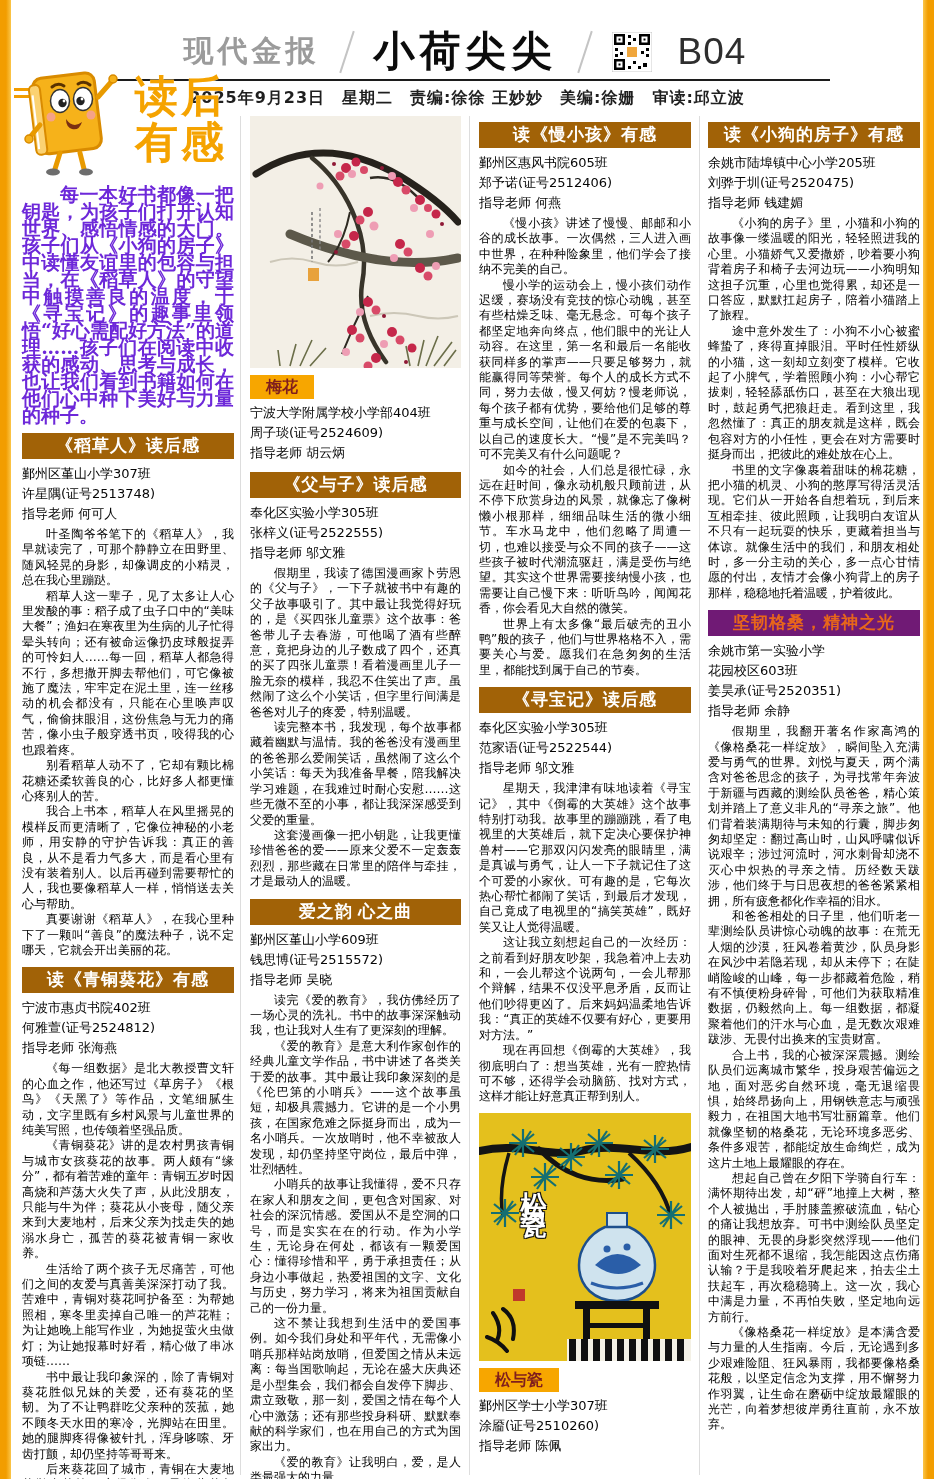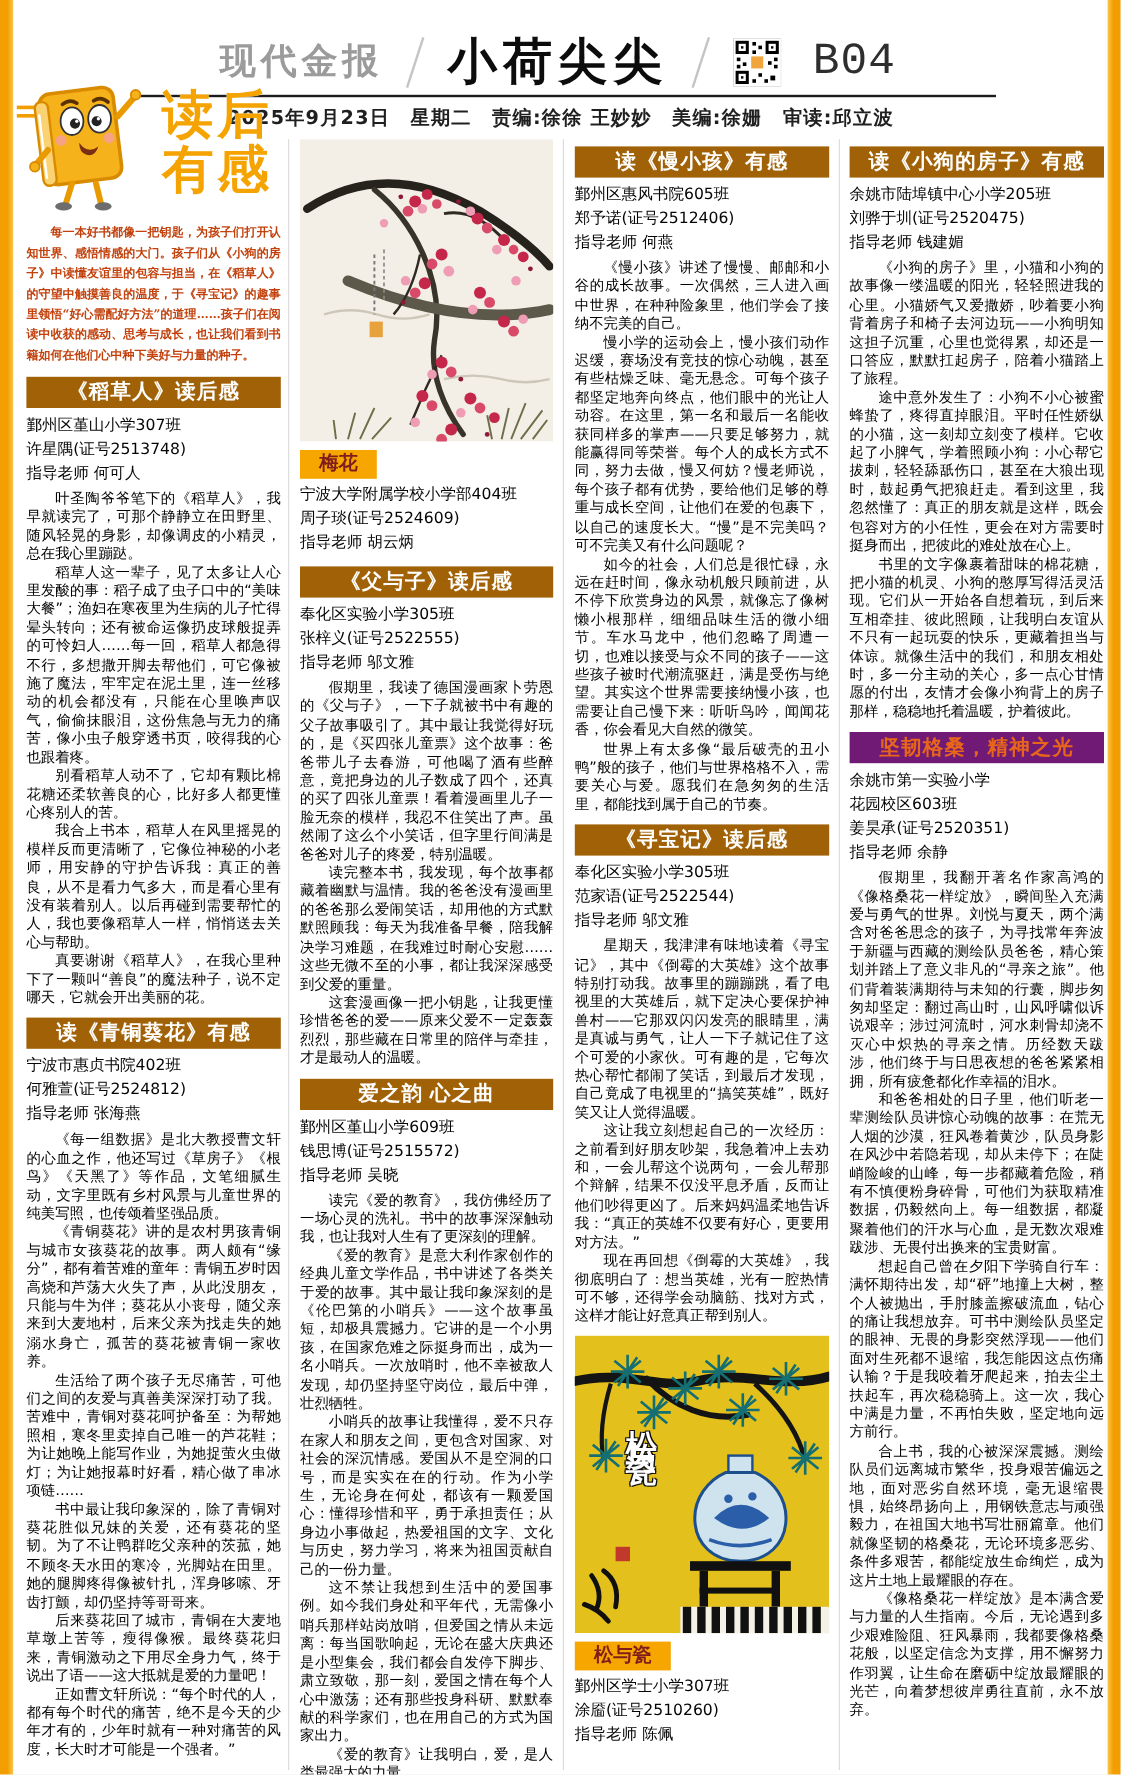--- a/index.html
+++ b/index.html
@@ -10,43 +10,43 @@
   .edge.right{right:0;background:linear-gradient(270deg,#f29d00 55%,#fbc64a);}
   .deco-dash{position:absolute;left:14px;width:22px;height:3px;background:#f29d00;}
 
   
   .header{position:absolute;left:0;right:4px;top:24px;display:flex;align-items:center;
           justify-content:center;gap:26px;}
   .masthead{font-family:"Liberation Sans",sans-serif;font-size:30px;font-weight:900;
             letter-spacing:4px;color:#9b9b9b;}
   .section{font-family:"Liberation Sans",sans-serif;font-size:41px;font-weight:900;
            letter-spacing:5px;color:#0c0c0c;}
-  .pageno{font-family:Liberation Mono, monospace;font-size:37px;font-weight:400;
+  .pageno{font-family:Liberation Sans, sans-serif;font-size:37px;font-weight:400;
           color:#2e2e2e;letter-spacing:1px;text-align:right;}
   .slash{width:2px;height:44px;background:#c4c4c4;transform:rotate(18deg);}
   .qrwrap{display:flex;align-items:center;gap:6px;}
   .rule{position:absolute;left:112px;right:104px;top:79px;border-top:2px solid #1c1c1c;}
   .dateline{position:absolute;left:0;right:0;top:88px;text-align:center;
             font-size:16px;font-weight:700;color:#1f1f1f;letter-spacing:1px;}
 
   
   .col{position:absolute;width:212px;}
   .col1{left:22px;top:60px;}
   .col2{left:250px;top:116px;width:211px;}
   .col3{left:479px;top:116px;}
   .col4{left:708px;top:116px;}
   .vdiv{position:absolute;top:116px;bottom:4px;width:1px;background:#ddd;}
 
   
   .feature-head{display:flex;align-items:center;gap:17px;height:118px;}
   .feature-title{font-family:"Liberation Sans",sans-serif;font-weight:900;color:#f5a300;
                  font-size:43px;line-height:46px;letter-spacing:3px;
                  text-shadow:0 0 1px #fff;}
-  .intro{margin:8px 0 4px;font-family:"DejaVu Serif",serif;font-weight:700;color:#c2410c;
-         font-size:10px;line-height:17px;text-align:justify;text-indent:2em;}
+  .intro{margin:8px 0 4px;font-family:"DejaVu Serif",serif;font-weight:700;color:#6d28d9;
+         font-size:19px;line-height:17px;text-align:justify;text-indent:2em;}
 
   
   .art-title{background:#a16207;color:#fff;text-align:center;
              font-family:"Liberation Sans",sans-serif;font-weight:700;font-size:17px;
              line-height:26px;height:26px;margin:9px 0 5px;letter-spacing:1px;
              white-space:nowrap;overflow:hidden;}
   .art-title.alt{background:#701a75;color:#e8661a;}
   .meta{font-size:13px;line-height:20px;color:#050505;}
   .body p{margin:0;text-indent:2em;font-size:12px;line-height:15.4px;text-align:justify;}
   .body{margin-top:3px;}
@@ -260,21 +260,21 @@
       <div class="meta">指导老师 胡云炳</div>
     </div>
 
     <div>
       <div class="art-title">《父与子》读后感</div>
       <div class="meta">奉化区实验小学305班</div>
       <div class="meta">张梓义(证号2522555)</div>
       <div class="meta">指导老师 邬文雅</div>
       <div class="body">
         <p>假期里，我读了德国漫画家卜劳恩的《父与子》，一下子就被书中有趣的父子故事吸引了。其中最让我觉得好玩的，是《买四张儿童票》这个故事：爸爸带儿子去春游，可他喝了酒有些醉意，竟把身边的儿子数成了四个，还真的买了四张儿童票！看着漫画里儿子一脸无奈的模样，我忍不住笑出了声。虽然闹了这么个小笑话，但字里行间满是爸爸对儿子的疼爱，特别温暖。</p>
-        <p>读完整本书，我发现，每个故事都藏着幽默与温情。我的爸爸没有漫画里的爸爸那么爱闹笑话，却用他的方式默默照顾我：每天为我准备早餐，陪我解决学习难题，在我难过时耐心安慰……这些无微不至的小事，都让我深深感受到父爱的重量。</p>
+        <p>读完整本书，我发现，每个故事都藏着幽默与温情。我的爸爸没有漫画里的爸爸那么爱闹笑话，虽然闹了这么个小笑话：每天为我准备早餐，陪我解决学习难题，在我难过时耐心安慰……这些无微不至的小事，都让我深深感受到父爱的重量。</p>
         <p>这套漫画像一把小钥匙，让我更懂珍惜爸爸的爱——原来父爱不一定轰轰烈烈，那些藏在日常里的陪伴与牵挂，才是最动人的温暖。</p>
       </div>
     </div>
 
     <div>
       <div class="art-title">爱之韵 心之曲</div>
       <div class="meta">鄞州区堇山小学609班</div>
       <div class="meta">钱思博(证号2515572)</div>
       <div class="meta">指导老师 吴晓</div>
       <div class="body">
@@ -388,20 +388,20 @@
 
     <div>
       <div class="art-title alt">坚韧格桑，精神之光</div>
       <div class="meta">余姚市第一实验小学</div>
       <div class="meta">花园校区603班</div>
       <div class="meta">姜昊承(证号2520351)</div>
       <div class="meta">指导老师 余静</div>
       <div class="body">
         <p>假期里，我翻开著名作家高鸿的《像格桑花一样绽放》，瞬间坠入充满爱与勇气的世界。刘悦与夏天，两个满含对爸爸思念的孩子，为寻找常年奔波于新疆与西藏的测绘队员爸爸，精心策划并踏上了意义非凡的“寻亲之旅”。他们背着装满期待与未知的行囊，脚步匆匆却坚定：翻过高山时，山风呼啸似诉说艰辛；涉过河流时，河水刺骨却浇不灭心中炽热的寻亲之情。历经数天跋涉，他们终于与日思夜想的爸爸紧紧相拥，所有疲惫都化作幸福的泪水。</p>
         <p>和爸爸相处的日子里，他们听老一辈测绘队员讲惊心动魄的故事：在荒无人烟的沙漠，狂风卷着黄沙，队员身影在风沙中若隐若现，却从未停下；在陡峭险峻的山峰，每一步都藏着危险，稍有不慎便粉身碎骨，可他们为获取精准数据，仍毅然向上。每一组数据，都凝聚着他们的汗水与心血，是无数次艰难跋涉、无畏付出换来的宝贵财富。</p>
+        <p>合上书，我的心被深深震撼。测绘队员们远离城市繁华，投身艰苦偏远之地，面对恶劣自然环境，毫无退缩畏惧，始终昂扬向上，用钢铁意志与顽强毅力，在祖国大地书写壮丽篇章。他们就像坚韧的格桑花，无论环境多恶劣、条件多艰苦，都能绽放生命绚烂，成为这片土地上最耀眼的存在。</p>
         <p>想起自己曾在夕阳下学骑自行车：满怀期待出发，却“砰”地撞上大树，整个人被抛出，手肘膝盖擦破流血，钻心的痛让我想放弃。可书中测绘队员坚定的眼神、无畏的身影突然浮现——他们面对生死都不退缩，我怎能因这点伤痛认输？于是我咬着牙爬起来，拍去尘土扶起车，再次稳稳骑上。这一次，我心中满是力量，不再怕失败，坚定地向远方前行。</p>
-        <p>合上书，我的心被深深震撼。测绘队员们远离城市繁华，投身艰苦偏远之地，面对恶劣自然环境，毫无退缩畏惧，始终昂扬向上，用钢铁意志与顽强毅力，在祖国大地书写壮丽篇章。他们就像坚韧的格桑花，无论环境多恶劣、条件多艰苦，都能绽放生命绚烂，成为这片土地上最耀眼的存在。</p>
         <p>《像格桑花一样绽放》是本满含爱与力量的人生指南。今后，无论遇到多少艰难险阻、狂风暴雨，我都要像格桑花般，以坚定信念为支撑，用不懈努力作羽翼，让生命在磨砺中绽放最耀眼的光芒，向着梦想彼岸勇往直前，永不放弃。</p>
       </div>
     </div>
   </div>
 
 </div>
 
 </body></html>

